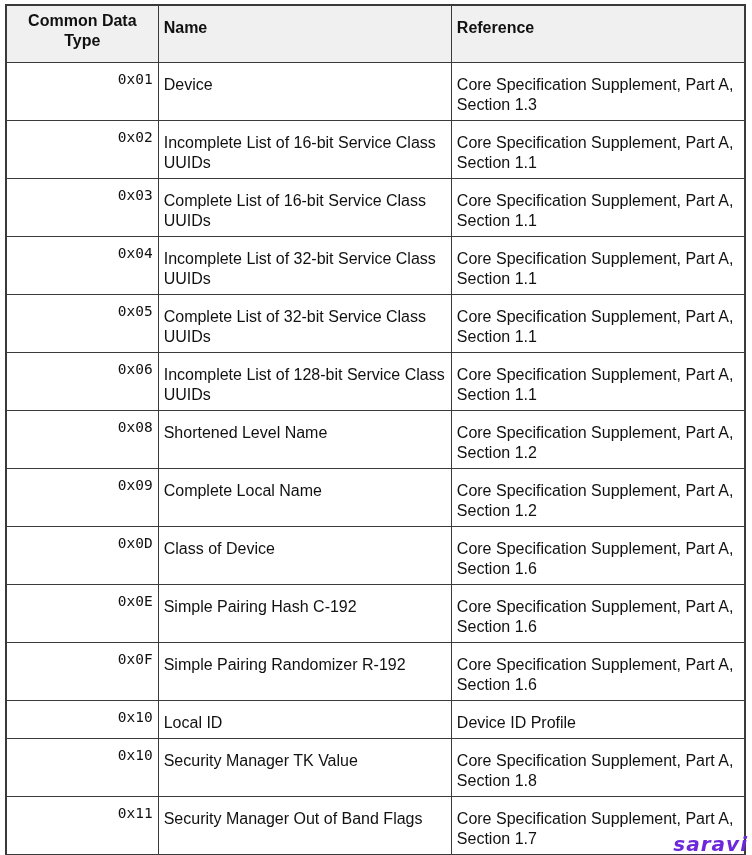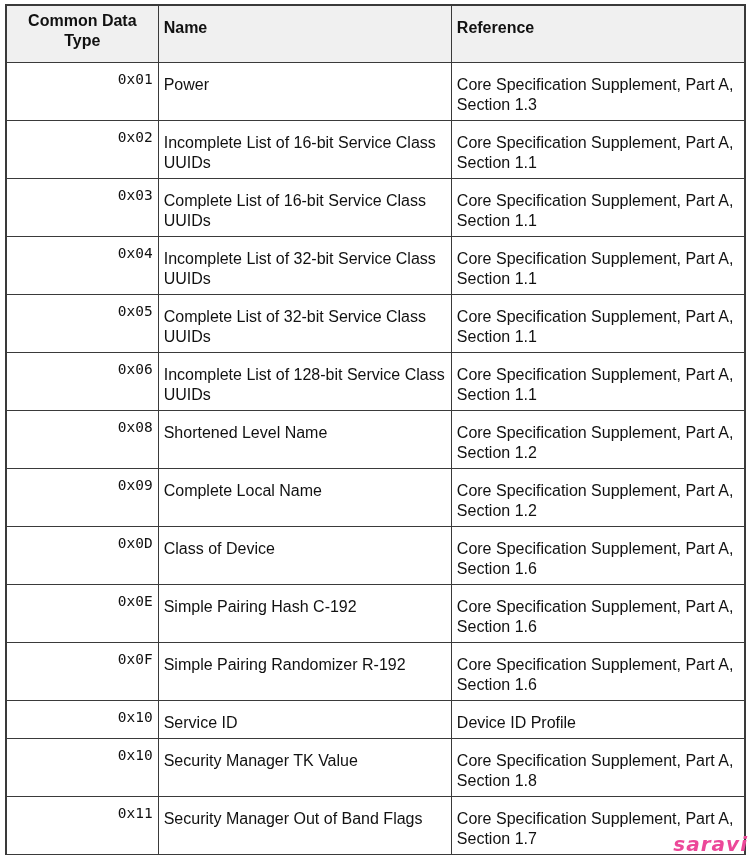--- a/index.html
+++ b/index.html
@@ -30,40 +30,40 @@
     .tbl td.code {
       font-family: "DejaVu Sans Mono", monospace;
       font-size: 14.5px;
       text-align: right;
       padding-top: 6px;
     }
     .watermark {
       position: absolute; right: 4px; bottom: 0px;
       font-family: "DejaVu Sans", sans-serif;
       font-weight: bold; font-style: italic;
-      font-size: 20px; color: #ec4899;
+      font-size: 20px; color: #6d28d9;
       letter-spacing: 1px;
       line-height: 22px;
     }
   </style>
 </head>
 <body>
 
 <table class="tbl">
   <thead>
     <tr>
       <th class="c1">Common Data Type</th>
       <th class="c2">Name</th>
       <th class="c3">Reference</th>
     </tr>
   </thead>
   <tbody id="tbody">
       <tr>
         <td class="c1 code">0x01</td>
-        <td class="c2">Power</td>
+        <td class="c2">Device</td>
         <td class="c3">Core Specification Supplement, Part A, Section 1.3</td>
       </tr>
       <tr>
         <td class="c1 code">0x02</td>
         <td class="c2">Incomplete List of 16-bit Service Class UUIDs</td>
         <td class="c3">Core Specification Supplement, Part A, Section 1.1</td>
       </tr>
       <tr>
         <td class="c1 code">0x03</td>
         <td class="c2">Complete List of 16-bit Service Class UUIDs</td>
@@ -104,21 +104,21 @@
         <td class="c2">Simple Pairing Hash C-192</td>
         <td class="c3">Core Specification Supplement, Part A, Section 1.6</td>
       </tr>
       <tr>
         <td class="c1 code">0x0F</td>
         <td class="c2">Simple Pairing Randomizer R-192</td>
         <td class="c3">Core Specification Supplement, Part A, Section 1.6</td>
       </tr>
       <tr class="short">
         <td class="c1 code">0x10</td>
-        <td class="c2">Service ID</td>
+        <td class="c2">Local ID</td>
         <td class="c3">Device ID Profile</td>
       </tr>
       <tr>
         <td class="c1 code">0x10</td>
         <td class="c2">Security Manager TK Value</td>
         <td class="c3">Core Specification Supplement, Part A, Section 1.8</td>
       </tr>
       <tr>
         <td class="c1 code">0x11</td>
         <td class="c2">Security Manager Out of Band Flags</td>

